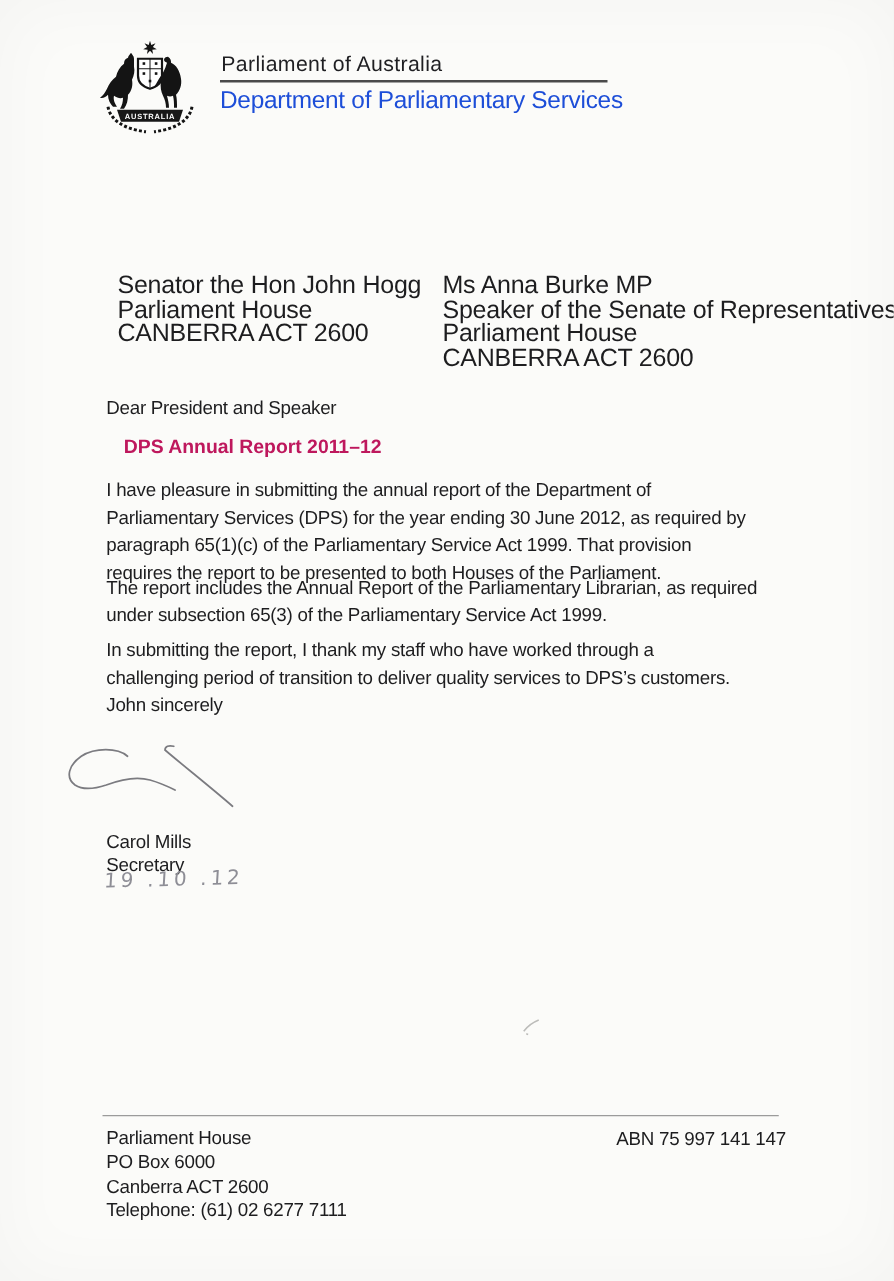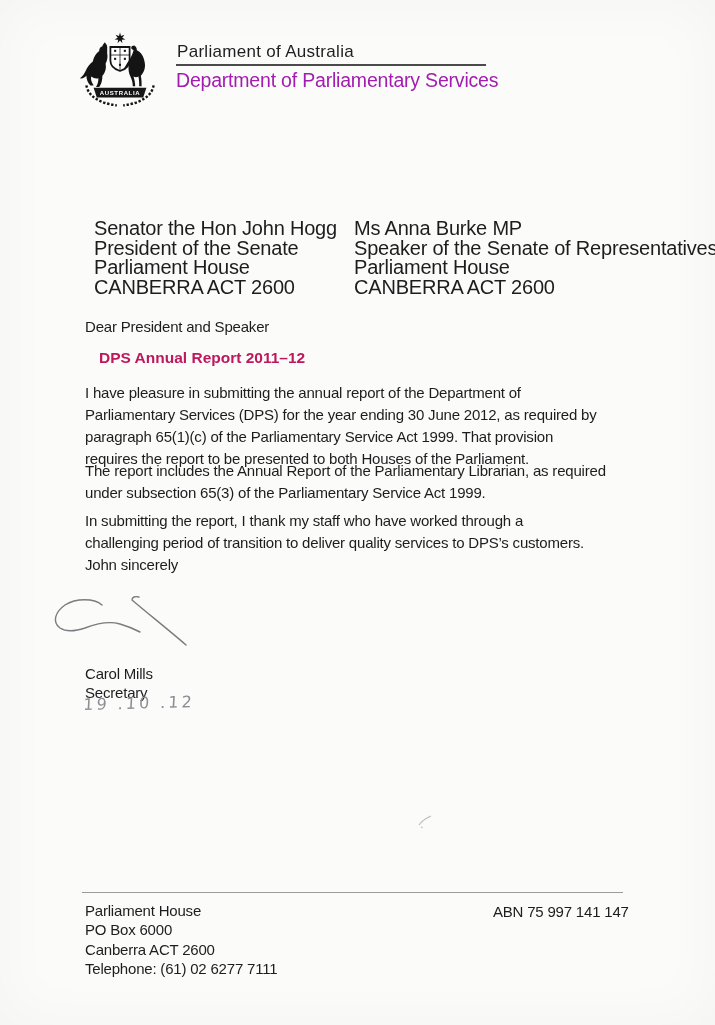--- a/index.html
+++ b/index.html
@@ -10,21 +10,21 @@
     background:#fbfbf9;
     color:#1d1d1f;
     font-family:"Liberation Sans","DejaVu Sans",sans-serif;
     overflow:hidden;
     box-shadow:inset 0 0 60px rgba(0,0,0,0.03);
   }
   .abs{position:absolute;}
   
   .org-title{left:177px;top:42px;font-size:17px;letter-spacing:0.3px;color:#1f1f22;}
   .lh-divider{left:176px;top:64px;width:310px;height:2px;background:#4a4a4a;}
-  .dept-title{left:176px;top:69px;font-size:19.5px;letter-spacing:-0.2px;color:#a21caf;}
+  .dept-title{left:176px;top:69px;font-size:19.5px;letter-spacing:-0.2px;color:#1d4ed8;}
   
   .recipients{left:94px;top:219px;display:flex;font-size:20px;letter-spacing:-0.2px;line-height:19.5px;}
   .recip-left{width:260px;}
   .recip-right{}
   
   .body-text{font-size:15px;letter-spacing:-0.2px;}
   .salutation{left:85px;top:318px;}
   .subject{left:99px;top:349px;font-weight:bold;font-size:15.5px;color:#be185d;}
   .para{line-height:22px;}
   .para1{left:85px;top:382px;}
@@ -77,21 +77,20 @@
     <text x="50" y="80" text-anchor="middle" font-size="7.5" font-weight="bold" font-family="Liberation Sans, sans-serif" fill="#ffffff" letter-spacing="0.8">AUSTRALIA</text>
   </svg>
 
   <div class="abs org-title">Parliament of Australia</div>
   <div class="abs lh-divider"></div>
   <div class="abs dept-title">Department of Parliamentary Services</div>
 
   <div class="abs recipients">
     <div class="recip-left">
         <div class="tline"><span>Senator the Hon John Hogg</span></div>
-        <div class="tline"><span>President of the Senate</span></div>
         <div class="tline"><span>Parliament House</span></div>
         <div class="tline"><span>CANBERRA ACT 2600</span></div>
       </div>
     <div class="recip-right">
         <div class="tline"><span>Ms Anna Burke MP</span></div>
         <div class="tline"><span>Speaker of the Senate of Representatives</span></div>
         <div class="tline"><span>Parliament House</span></div>
         <div class="tline"><span>CANBERRA ACT 2600</span></div>
       </div>
   </div>

